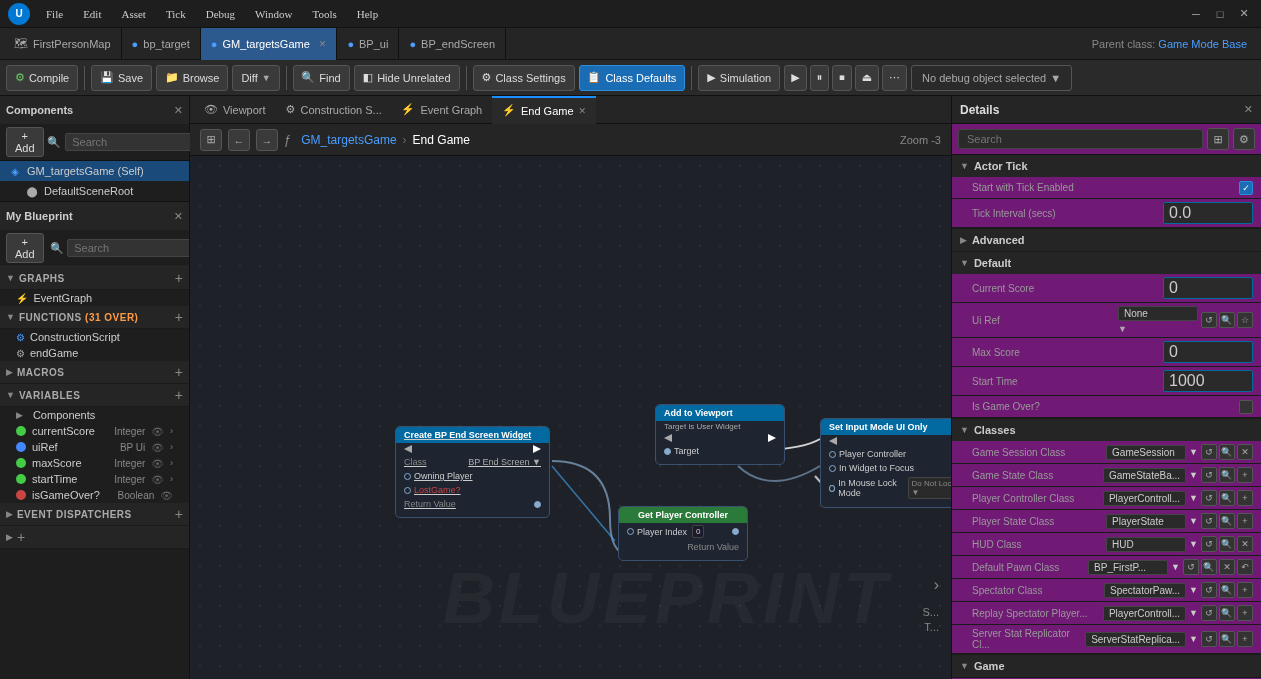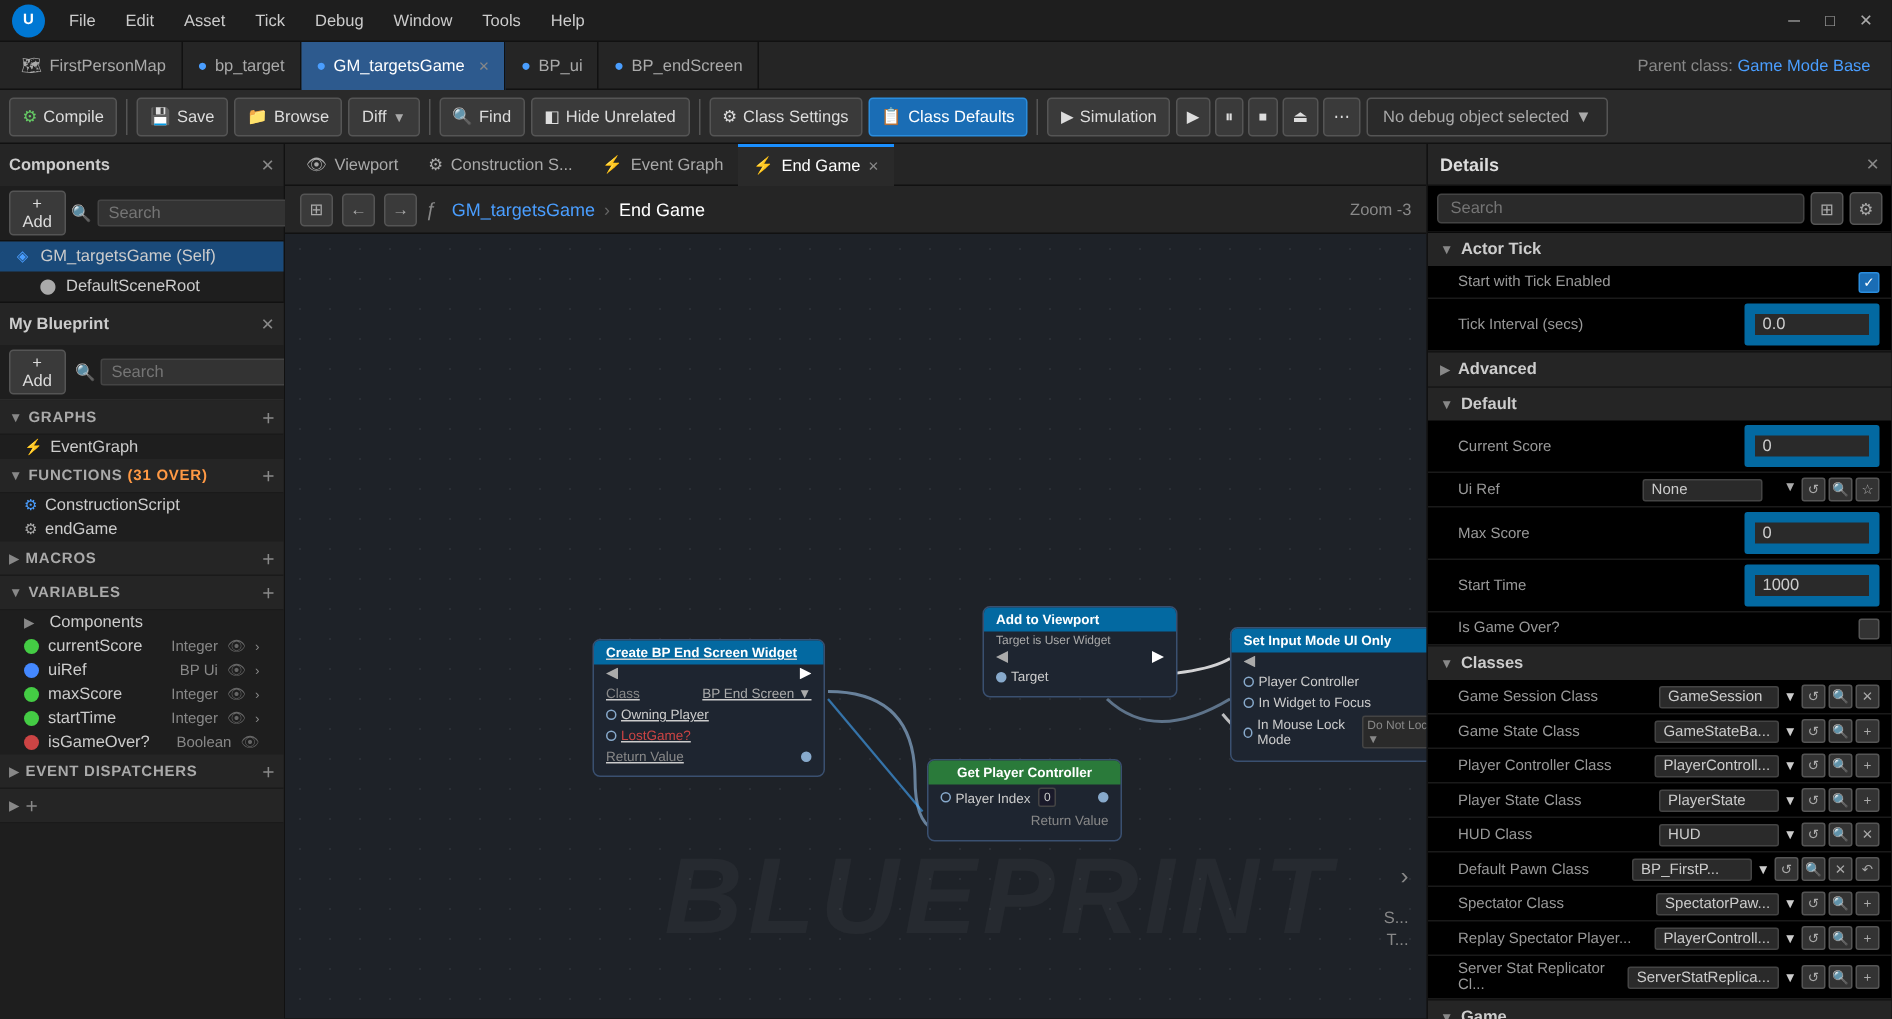--- a/index.html
+++ b/index.html
@@ -2,21 +2,21 @@
 <html><head>
   <meta charset="utf-8">
   <style>
     * { box-sizing: border-box; margin: 0; padding: 0; }
     body { font-family: 'Segoe UI', Arial, sans-serif; font-size: 11px; background: #1a1a1a; color: #ccc; overflow: hidden; width: 1261px; height: 679px; }
 
     
     .title-bar { height: 28px; background: #1e1e1e; display: flex; align-items: center; padding: 0 8px; border-bottom: 1px solid #111; }
     .title-bar-logo { width: 22px; height: 22px; background: #0078d4; border-radius: 50%; display: flex; align-items: center; justify-content: center; color: white; font-weight: bold; font-size: 10px; margin-right: 8px; }
     .title-bar-menus { display: flex; gap: 4px; }
-    .title-bar-menu { padding: 2px 8px; color: #ccc; cursor: pointer; font-size: 11px; border-radius: 3px; }
+    .title-bar-menu { padding: 2px 8px; color: #ccc; cursor: pointer; font-size: 11px; border-radius: 3px; font-family: Liberation Serif, serif; }
     .title-bar-right { margin-left: auto; display: flex; gap: 6px; }
     .title-btn { width: 18px; height: 18px; display: flex; align-items: center; justify-content: center; color: #aaa; cursor: pointer; font-size: 11px; }
 
     
     .tabs-row { height: 32px; background: #252525; display: flex; align-items: center; border-bottom: 1px solid #111; padding: 0 4px; }
     .tab { display: flex; align-items: center; padding: 0 10px; height: 32px; color: #aaa; cursor: pointer; font-size: 11px; gap: 5px; border-right: 1px solid #111; }
     .tab.active { background: #2d5a8e; color: #fff; }
     .tab .close-btn { font-size: 9px; color: #888; margin-left: 4px; cursor: pointer; }
 
     
@@ -74,41 +74,41 @@
     .canvas-header { display: flex; align-items: center; padding: 4px 10px; background: #252525; border-bottom: 1px solid #111; height: 32px; gap: 6px; }
     .nav-btn { width: 22px; height: 22px; background: #3a3a3a; border: 1px solid #555; border-radius: 3px; display: flex; align-items: center; justify-content: center; color: #aaa; cursor: pointer; font-size: 11px; }
     .breadcrumb { display: flex; align-items: center; gap: 6px; flex: 1; color: #aaa; font-size: 12px; }
     .breadcrumb-sep { color: #666; }
     .breadcrumb-item { color: #4a9eff; cursor: pointer; }
     .breadcrumb-item.current { color: #fff; }
     .zoom-label { color: #888; font-size: 11px; margin-left: auto; }
     .canvas-body { flex: 1; background: #1e2228; position: relative; overflow: hidden; background-image: radial-gradient(circle, #2a2e35 1px, transparent 1px); background-size: 20px 20px; }
 
     
-    .right-panel { width: 310px; background: #000000; border-left: 1px solid #111; display: flex; flex-direction: column; flex-shrink: 0; }
+    .right-panel { width: 310px; background: #701a75; border-left: 1px solid #111; display: flex; flex-direction: column; flex-shrink: 0; }
     .details-header { display: flex; align-items: center; padding: 4px 8px; background: #252525; height: 28px; border-bottom: 1px solid #111; }
     .details-title { font-size: 12px; color: #ddd; font-weight: 600; flex: 1; }
     .details-close { color: #888; cursor: pointer; font-size: 11px; }
     .details-search { display: flex; align-items: center; padding: 4px 6px; gap: 4px; border-bottom: 1px solid #111; }
     .details-search input { flex: 1; background: #2a2a2a; border: 1px solid #444; color: #ccc; padding: 3px 8px; font-size: 11px; border-radius: 3px; outline: none; }
     .details-icons { display: flex; gap: 4px; }
     .details-icon-btn { width: 22px; height: 22px; background: #333; border: 1px solid #555; border-radius: 3px; display: flex; align-items: center; justify-content: center; color: #aaa; cursor: pointer; font-size: 11px; }
     .details-content { flex: 1; overflow-y: auto; }
     .details-section { border-bottom: 1px solid #1a1a1a; }
     .details-section-header { display: flex; align-items: center; padding: 5px 8px; background: #252525; cursor: pointer; }
     .details-section-arrow { color: #888; font-size: 9px; margin-right: 5px; }
     .details-section-title { font-size: 11px; color: #ccc; font-weight: 600; flex: 1; }
     .detail-row { display: flex; align-items: center; padding: 3px 8px 3px 20px; border-bottom: 1px solid #1a1a1a; min-height: 22px; }
     .detail-label { font-size: 10px; color: #999; flex: 1; }
     .detail-value { display: flex; align-items: center; gap: 3px; }
     .detail-checkbox { width: 14px; height: 14px; background: #333; border: 1px solid #555; border-radius: 2px; display: flex; align-items: center; justify-content: center; }
     .detail-checkbox.checked { background: #1a6db5; border-color: #2a8dde; }
     .detail-checkbox.checked::after { content: '✓'; color: white; font-size: 9px; }
-    .detail-input { background: #2a2a2a; border: 7px solid #0369a1; color: #ccc; padding: 1px 5px; font-size: 11px; border-radius: 2px; width: 80px; }
-    .detail-dropdown { display: flex; align-items: flex-start; gap: 14px; }
+    .detail-input { background: #2a2a2a; border: 1px solid #0369a1; color: #ccc; padding: 1px 5px; font-size: 16px; border-radius: 2px; width: 80px; }
+    .detail-dropdown { display: flex; align-items: flex-start; gap: 3px; flex-direction: column; }
     .detail-dropdown-box { background: #2a2a2a; border: 1px solid #444; color: #ccc; padding: 1px 5px; font-size: 10px; border-radius: 2px; min-width: 80px; }
     .detail-action-btns { display: flex; gap: 2px; }
     .detail-action-btn { width: 16px; height: 16px; background: #333; border: 1px solid #555; border-radius: 2px; display: flex; align-items: center; justify-content: center; color: #aaa; cursor: pointer; font-size: 9px; }
     .node { position: absolute; background: #1e2530; border: 1px solid #3a5070; border-radius: 5px; font-size: 9px; color: #ccc; min-width: 100px; }
     .node-title { padding: 3px 8px; border-radius: 4px 4px 0 0; font-size: 9px; font-weight: 700; color: white; }
     .node-title.blue { background: #0369a1; }
     .node-title.green { background: #2a7a3a; text-align: center; }
     .node-row { padding: 2px 8px; display: flex; justify-content: space-between; align-items: center; }
     .pin-in, .pin-out { display: flex; align-items: center; gap: 3px; }
     .pin-circle { width: 7px; height: 7px; border-radius: 50%; border: 1px solid #88aacc; background: transparent; }

